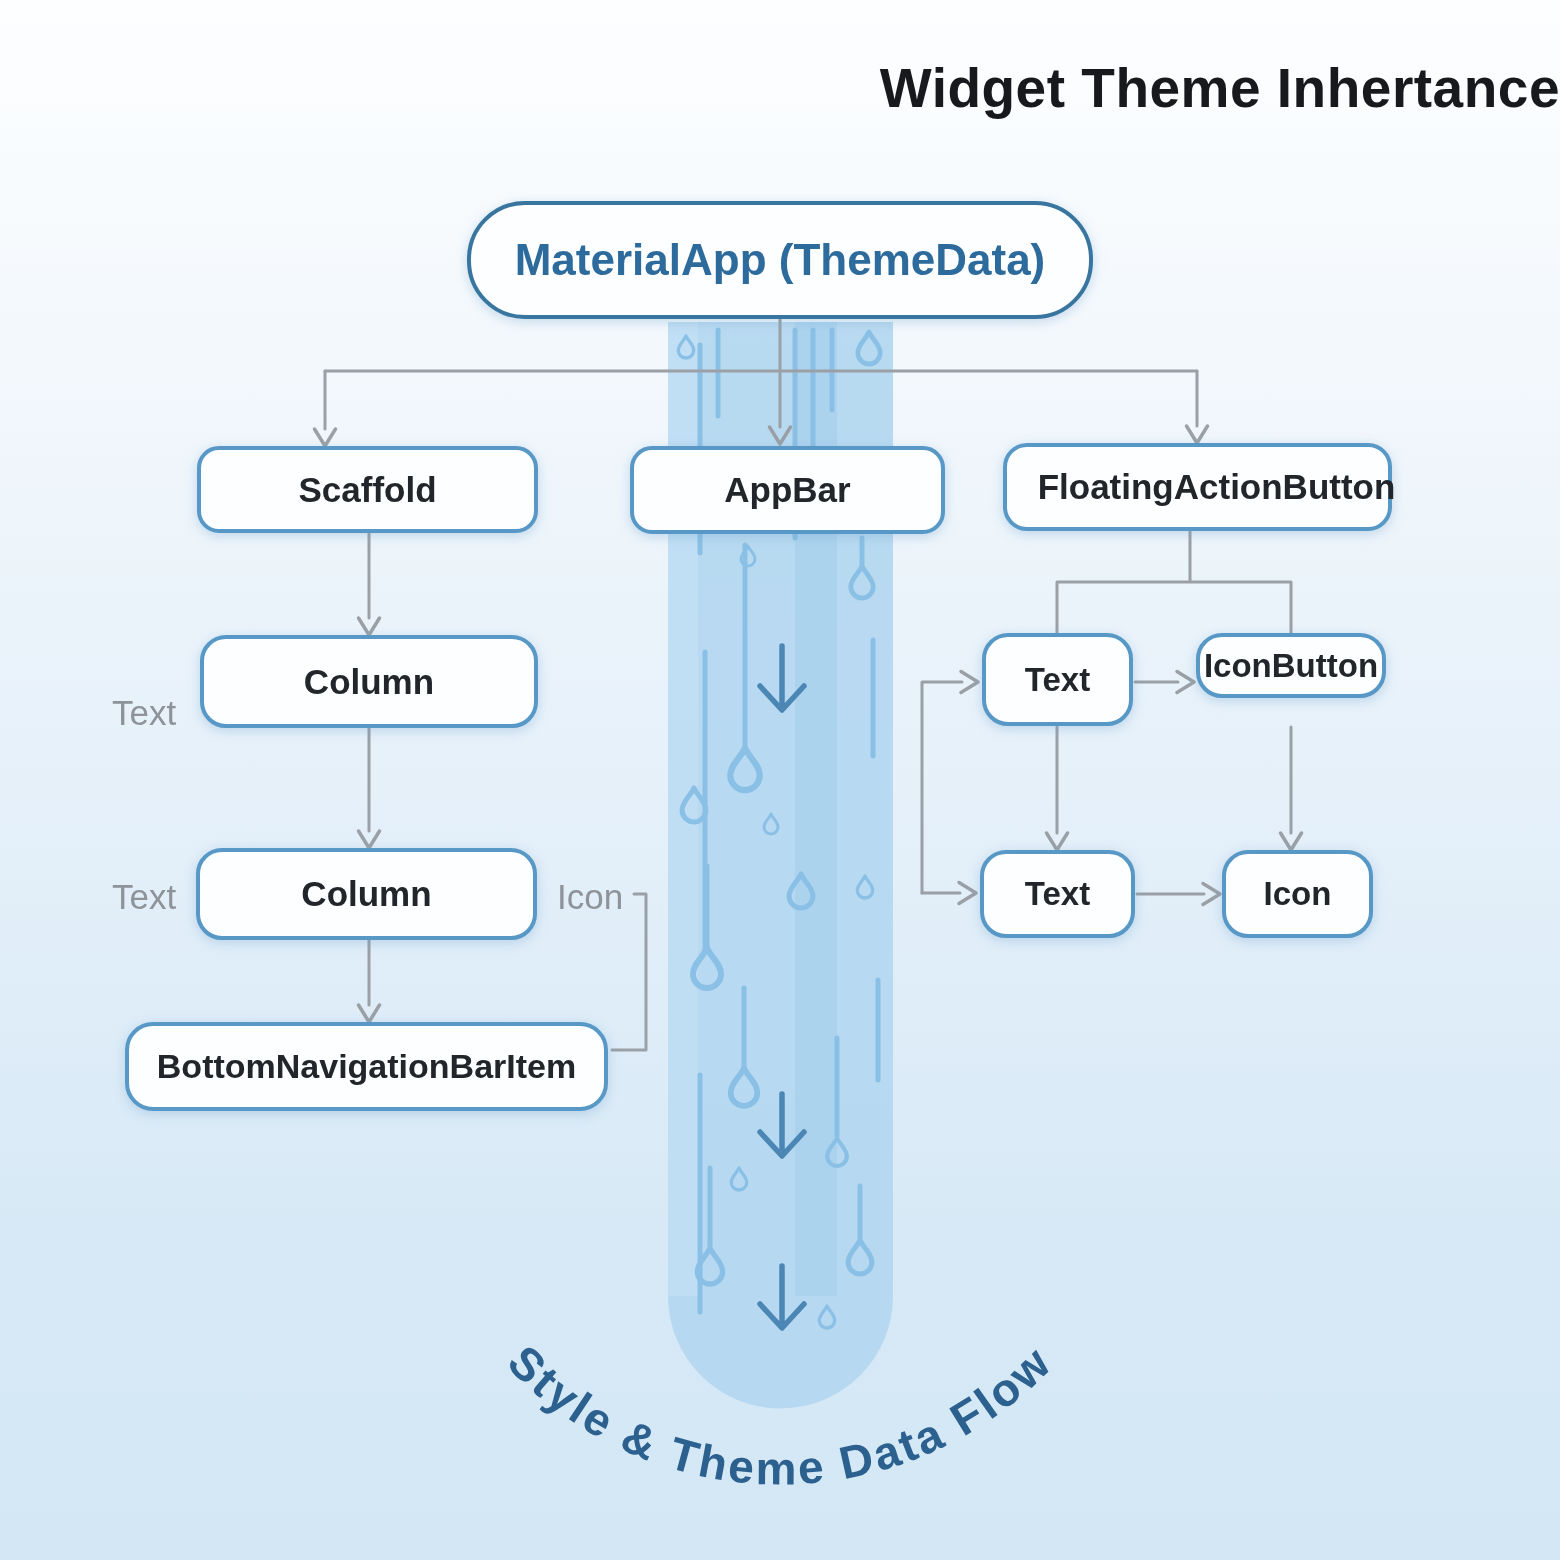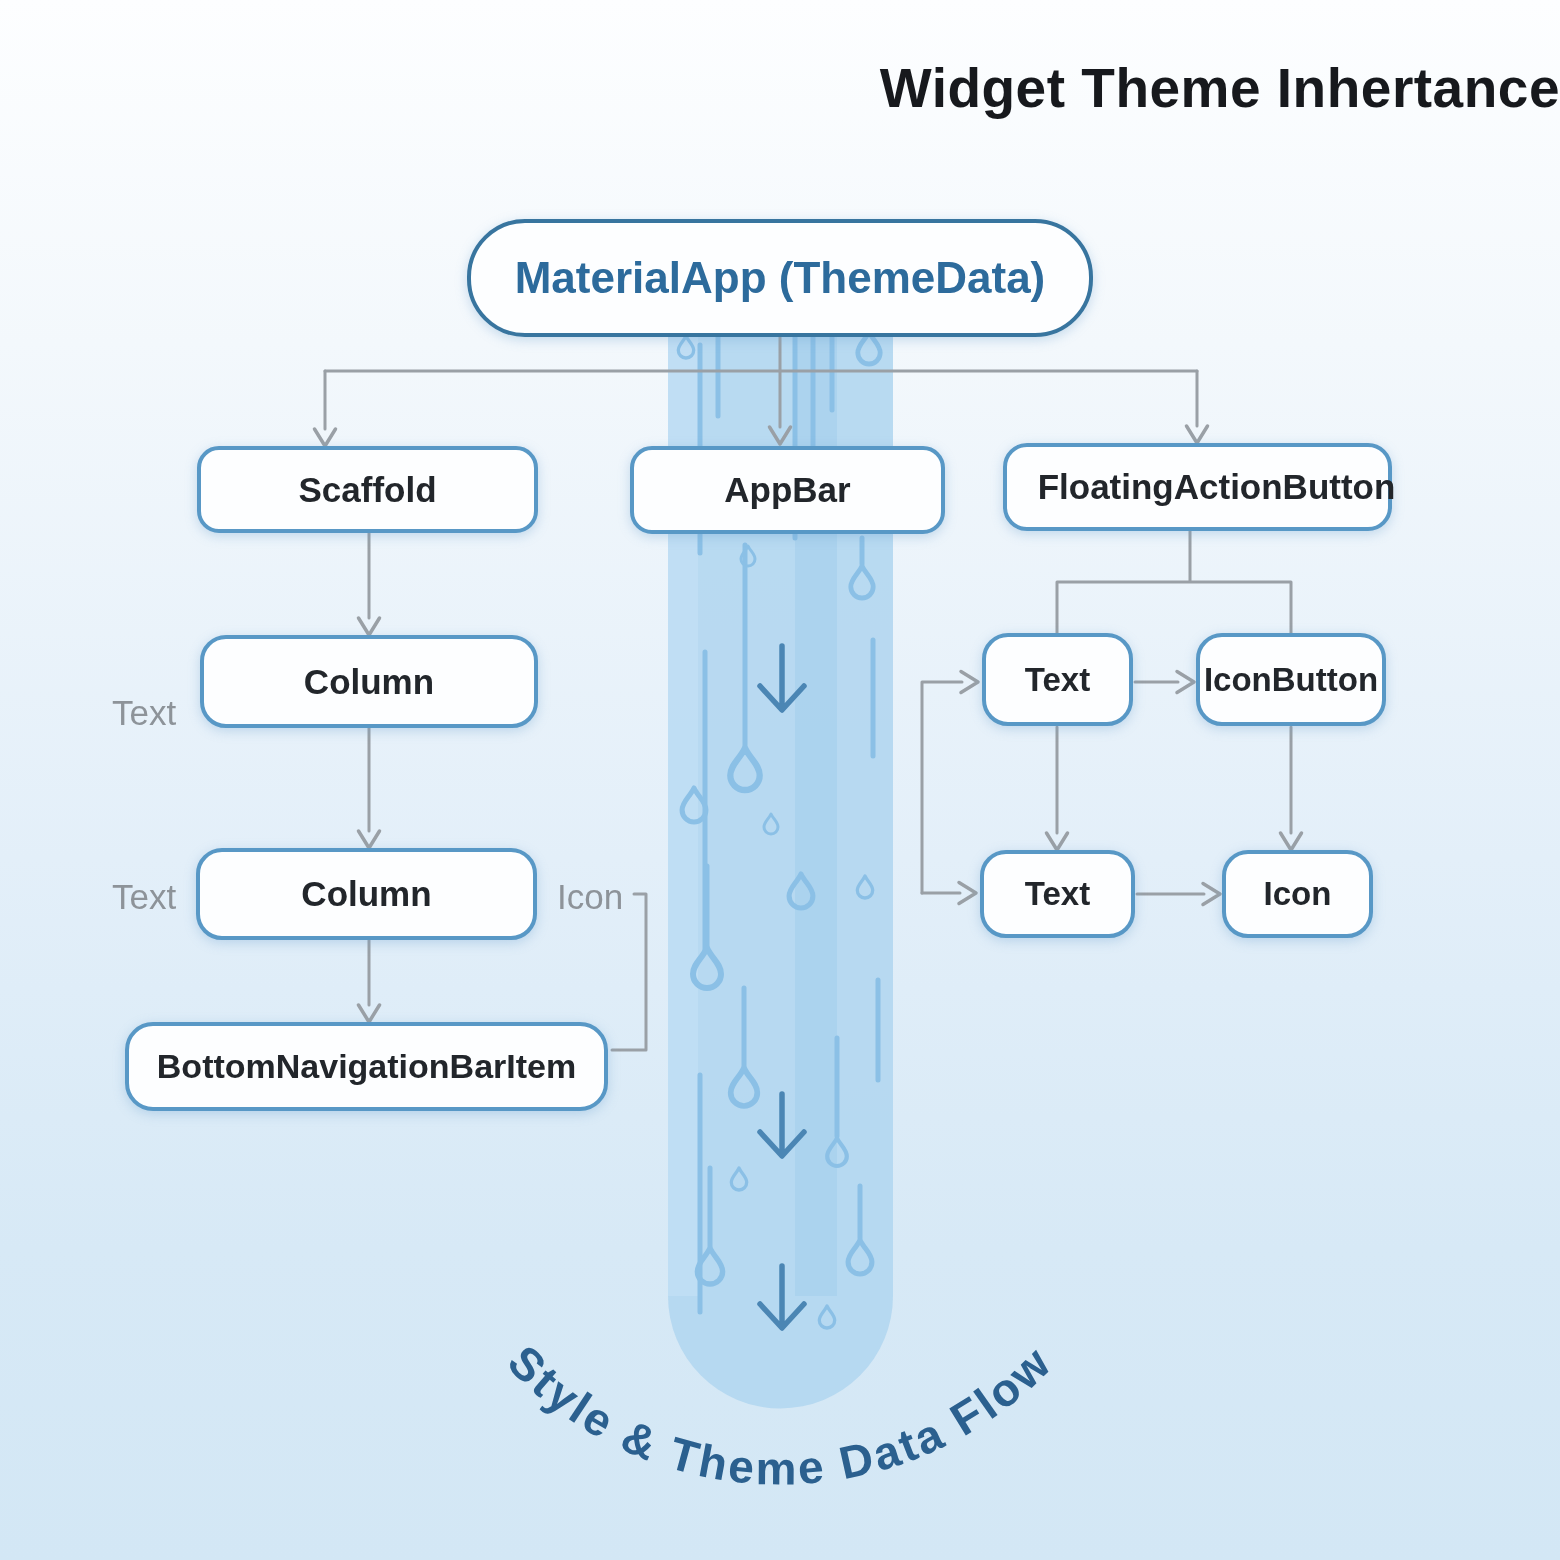--- a/index.html
+++ b/index.html
@@ -122,21 +122,21 @@
       <path d="M1203,883.5 L1220,894 L1203,904.5"></path>
     </g>
 
     <text class="flowcap">
       <textPath href="#flowArc" startOffset="50%" text-anchor="middle">Style &amp; Theme Data Flow</textPath>
     </text>
   </svg>
 
   <div class="title">Widget Theme Inhertance</div>
 
-  <div class="node root" style="left:467px;top:201px;width:626px;height:118px;border-radius:58px;margin-top:18px;">
+  <div class="node root" style="left:467px;top:201px;width:626px;height:118px;border-radius:58px;">
     <span>MaterialApp (ThemeData)</span>
   </div>
 
   <div class="node" style="left:197px;top:446px;width:341px;height:87px;border-radius:22px;">
     <span>Scaffold</span>
   </div>
 
   <div class="node" style="left:630px;top:446px;width:315px;height:88px;border-radius:22px;">
     <span>AppBar</span>
   </div>
@@ -154,21 +154,21 @@
   </div>
 
   <div class="node" style="left:125px;top:1022px;width:483px;height:89px;border-radius:28px;font-size:34px;align-items:center;">
     <span>BottomNavigationBarItem</span>
   </div>
 
   <div class="node small" style="left:982px;top:633px;width:151px;height:93px;border-radius:26px;">
     <span>Text</span>
   </div>
 
-  <div class="node small" style="left:1196px;top:633px;width:190px;height:93px;border-radius:26px;">
+  <div class="node small" style="left:1196px;top:633px;width:190px;height:65px;border-radius:26px;">
     <span>IconButton</span>
   </div>
 
   <div class="node small" style="left:980px;top:850px;width:155px;height:88px;border-radius:26px;">
     <span>Text</span>
   </div>
 
   <div class="node small" style="left:1222px;top:850px;width:151px;height:88px;border-radius:26px;">
     <span>Icon</span>
   </div>

